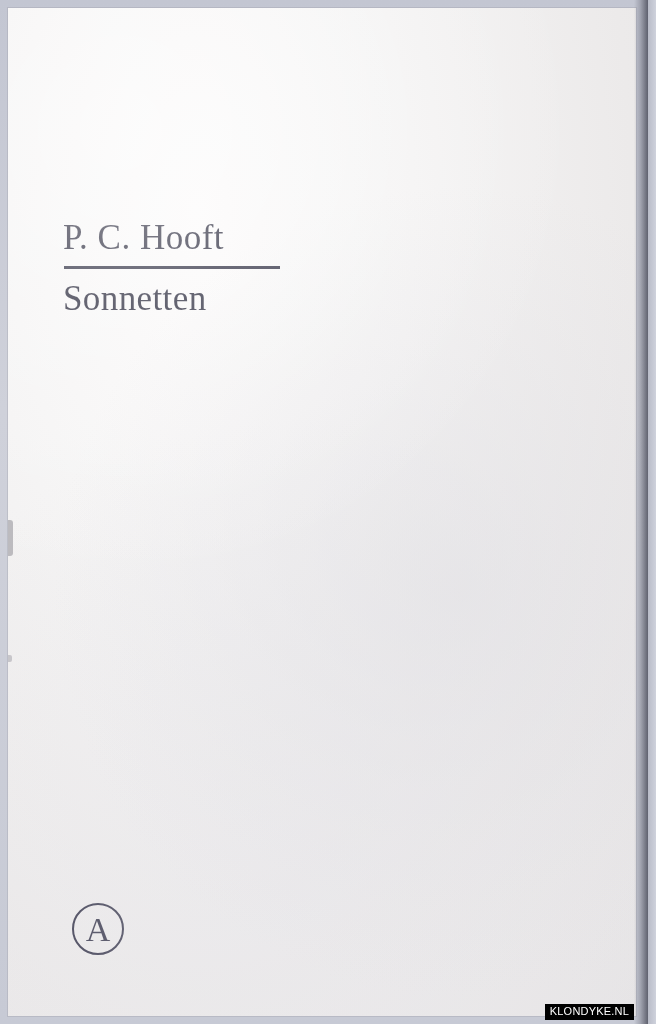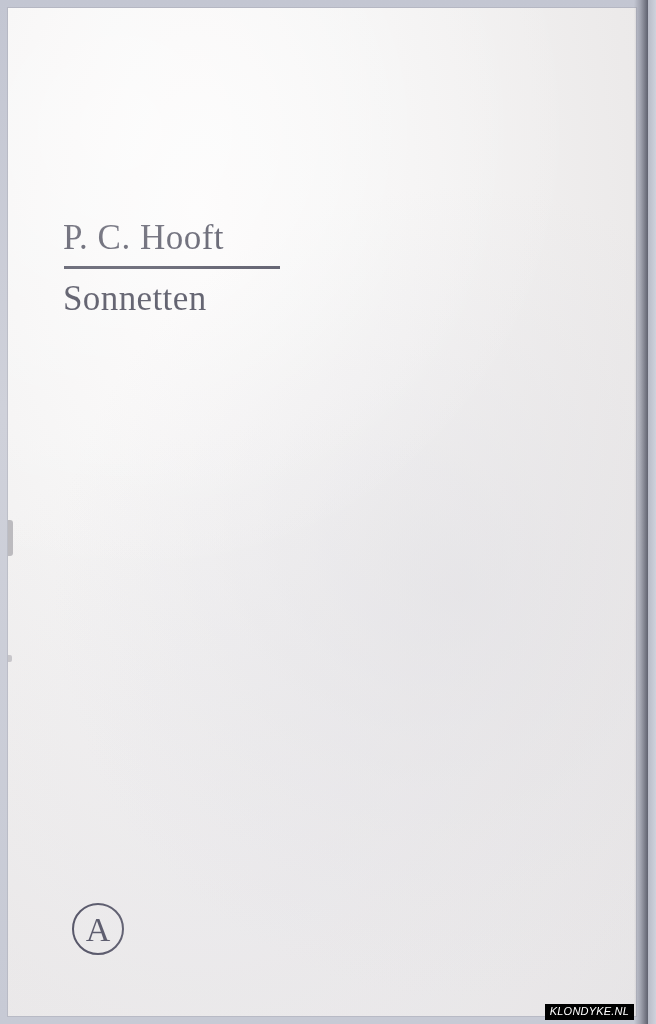--- a/index.html
+++ b/index.html
@@ -108,21 +108,20 @@
     position: absolute;
     right: 22px;
     bottom: 4px;
     background: #000000;
     color: #ffffff;
     font-family: "Liberation Sans", sans-serif;
     font-size: 11px;
     letter-spacing: 0.2px;
     padding: 2px 5px 3px 5px;
     line-height: 1;
-    font-style: italic;
   }
 </style>
 </head>
 <body>
 
 <div id="page">
   <div class="backdrop"></div>
 
   <div class="cover">
     <div class="title-block">

